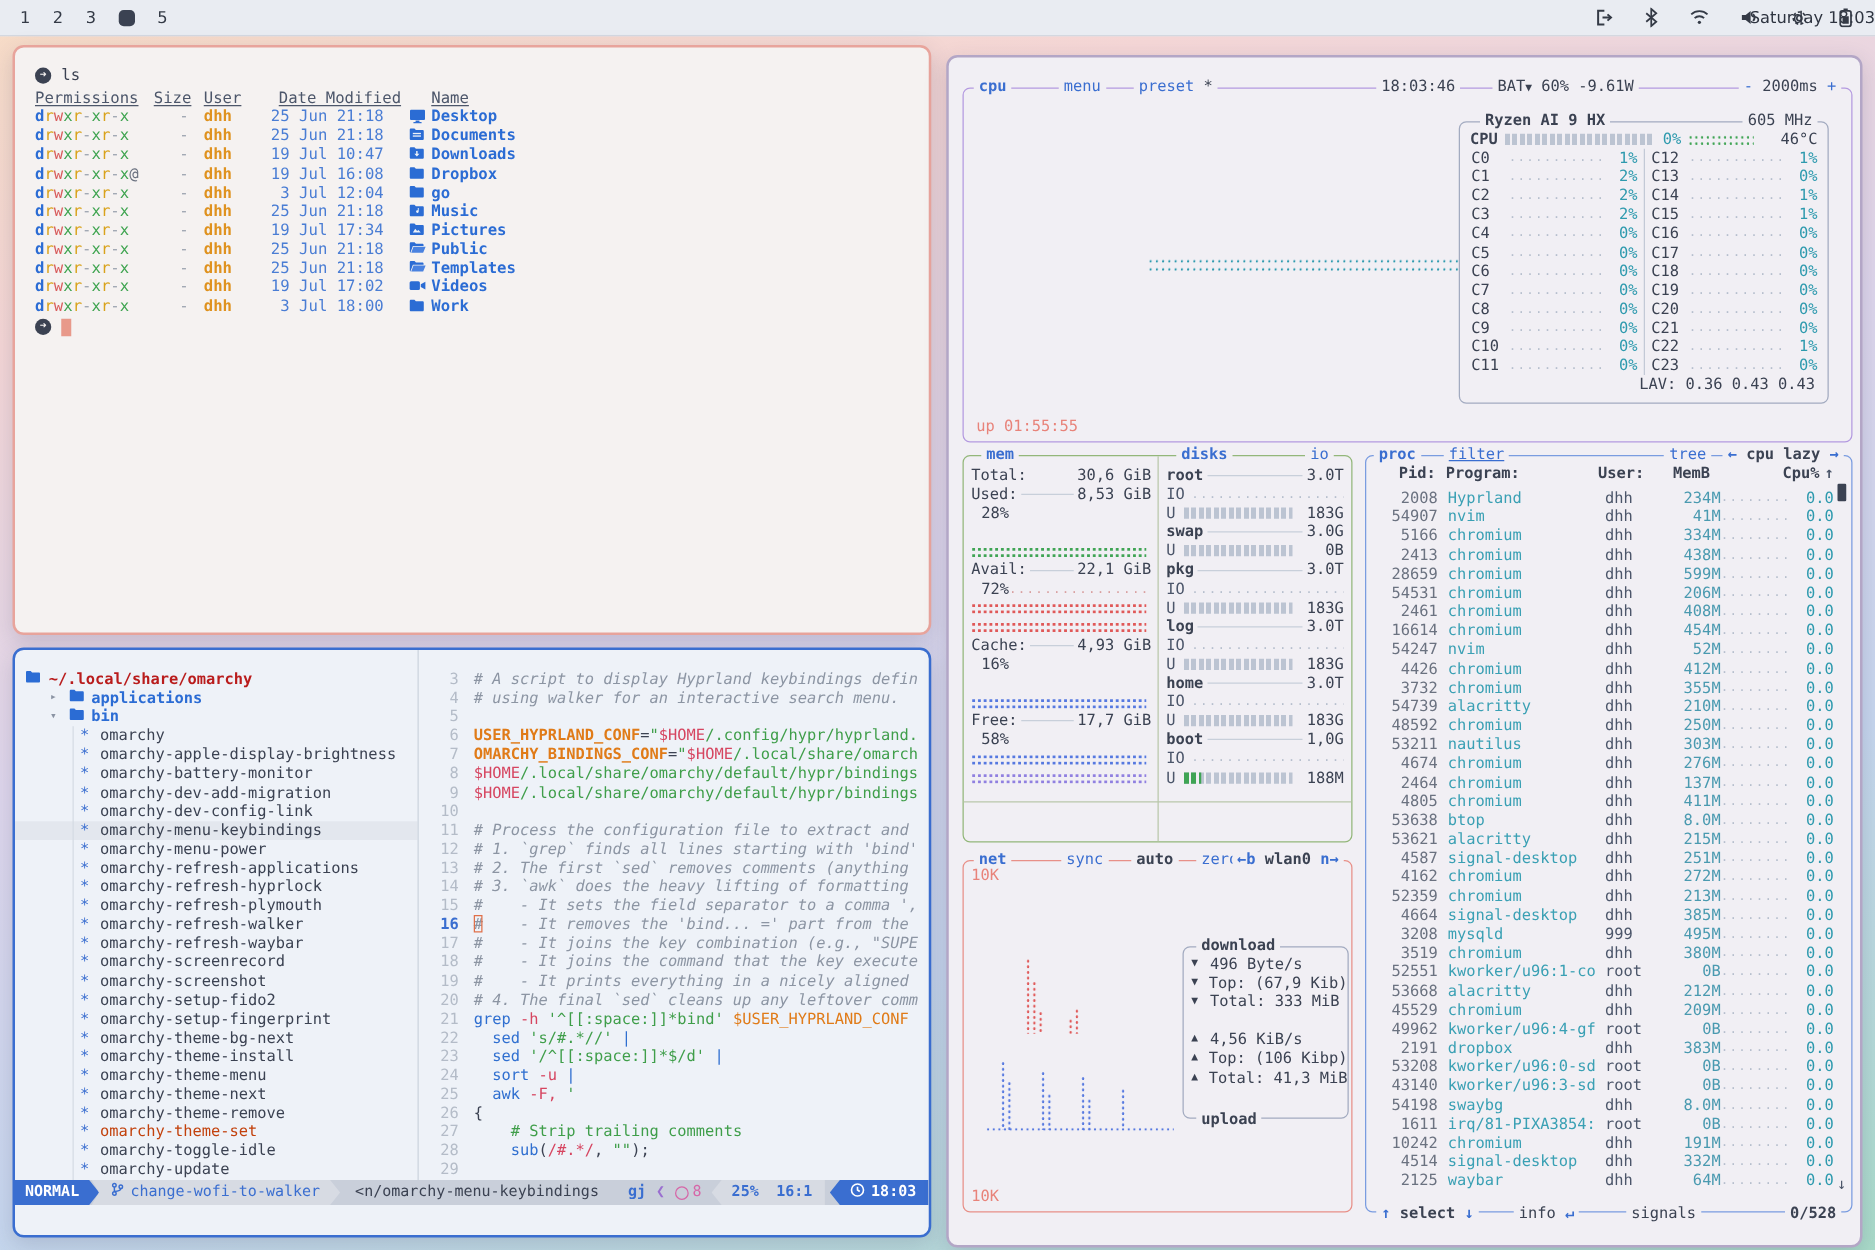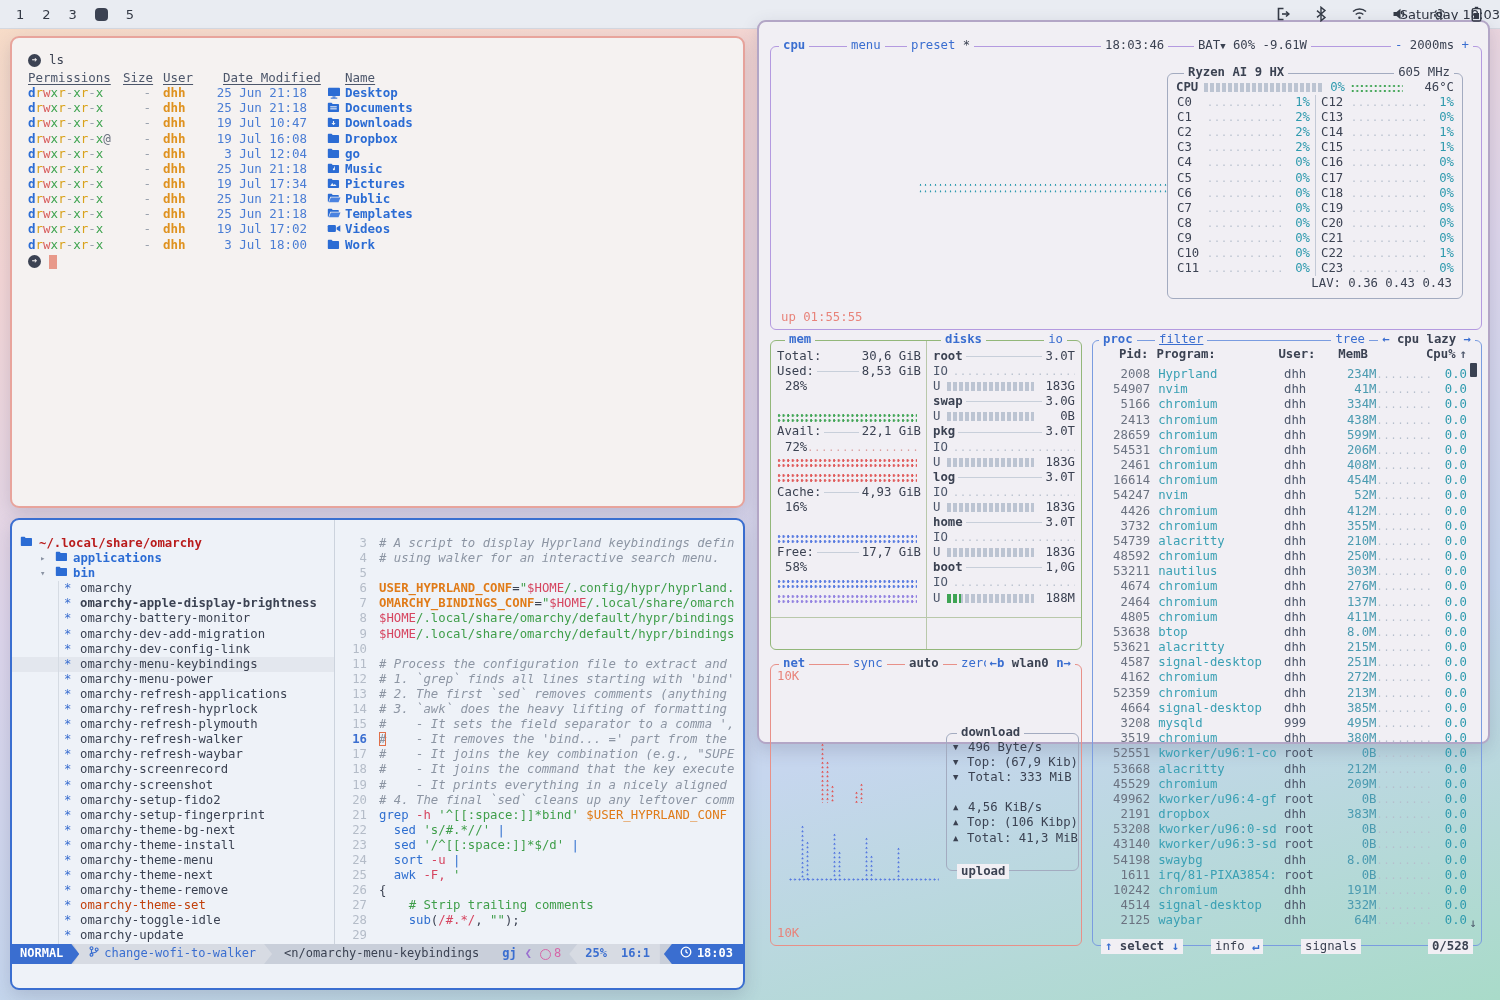--- a/index.html
+++ b/index.html
@@ -12,21 +12,21 @@
   #workspaces{display:flex;gap:18px;margin-left:16px;align-items:center;}
   #workspaces .ws{color:#343a46;cursor:default;}
   #workspaces .ws-active{width:13px;height:13px;background:#3b4252;border-radius:4px;}
   #clock{position:absolute;left:0;right:0;text-align:right;font-size:13px;color:#2e3440;}
   #tray{margin-left:auto;display:flex;gap:24px;margin-right:18px;align-items:center;z-index:2;}
   #tray svg{display:block;}
   
   .win{position:absolute;border-radius:9px;box-shadow:0 6px 18px rgba(60,60,90,.18);box-sizing:border-box;}
   #term-win{left:10px;top:36px;width:735px;height:472px;background:#f5f2f1;border:2px solid #e8a49c;}
   #nvim-win{left:10px;top:518px;width:735px;height:472px;background:#eef2f8;border:2px solid #3a6ed0;overflow:hidden;}
-  #btop-win{left:757px;top:20px;width:733px;height:724px;background:#f1eff4;border:2px solid #b3a6c6;}
+  #btop-win{left:757px;top:44px;width:733px;height:954px;background:#f1eff4;border:2px solid #b3a6c6;}
   
   #term-content{padding:14px 16px;font-size:12.5px;line-height:15.15px;color:#3b4252;}
   .prompt-row{display:flex;align-items:center;gap:8px;height:16px;margin-bottom:2px;}
   .prompt-circle{width:13px;height:13px;border-radius:50%;background:#3b4252;color:#f5f2f1;
     display:inline-flex;align-items:center;justify-content:center;font-size:9px;line-height:1;}
   .cursor-block{display:inline-block;width:8px;height:14px;background:#e8998a;}
   .ls-head,.ls-row{display:flex;align-items:center;height:15.15px;}
   .ls-head span{color:#4c566a;text-decoration:underline;text-underline-offset:2px;}
   .c-perm{width:95px;display:inline-block;}
   .c-size{width:28px;text-align:right;display:inline-block;}
@@ -410,21 +410,21 @@
                 <path fill="#2b6cd4" d="M1 2c0-.7.5-1.2 1.2-1.2h3.4L7 2.2h6.6c.7 0 1.2.5 1.2 1.2v7.4c0 .7-.5 1.2-1.2 1.2H2.2c-.7 0-1.2-.5-1.2-1.2V2z"></path>
               </svg></span>
             <span>bin</span>
           </div>
           <div class="titem t-file">
             <span class="star">*</span>
             <span style="color: rgb(59, 66, 82); font-weight: normal;">omarchy</span>
           </div>
           <div class="titem t-file">
             <span class="star">*</span>
-            <span style="color: rgb(59, 66, 82); font-weight: bold;">omarchy-apple-display-brightness</span>
+            <span style="color: rgb(59, 66, 82); font-weight: normal;">omarchy-apple-display-brightness</span>
           </div>
           <div class="titem t-file">
             <span class="star">*</span>
             <span style="color: rgb(59, 66, 82); font-weight: normal;">omarchy-battery-monitor</span>
           </div>
           <div class="titem t-file">
             <span class="star">*</span>
             <span style="color: rgb(59, 66, 82); font-weight: normal;">omarchy-dev-add-migration</span>
           </div>
           <div class="titem t-file">

